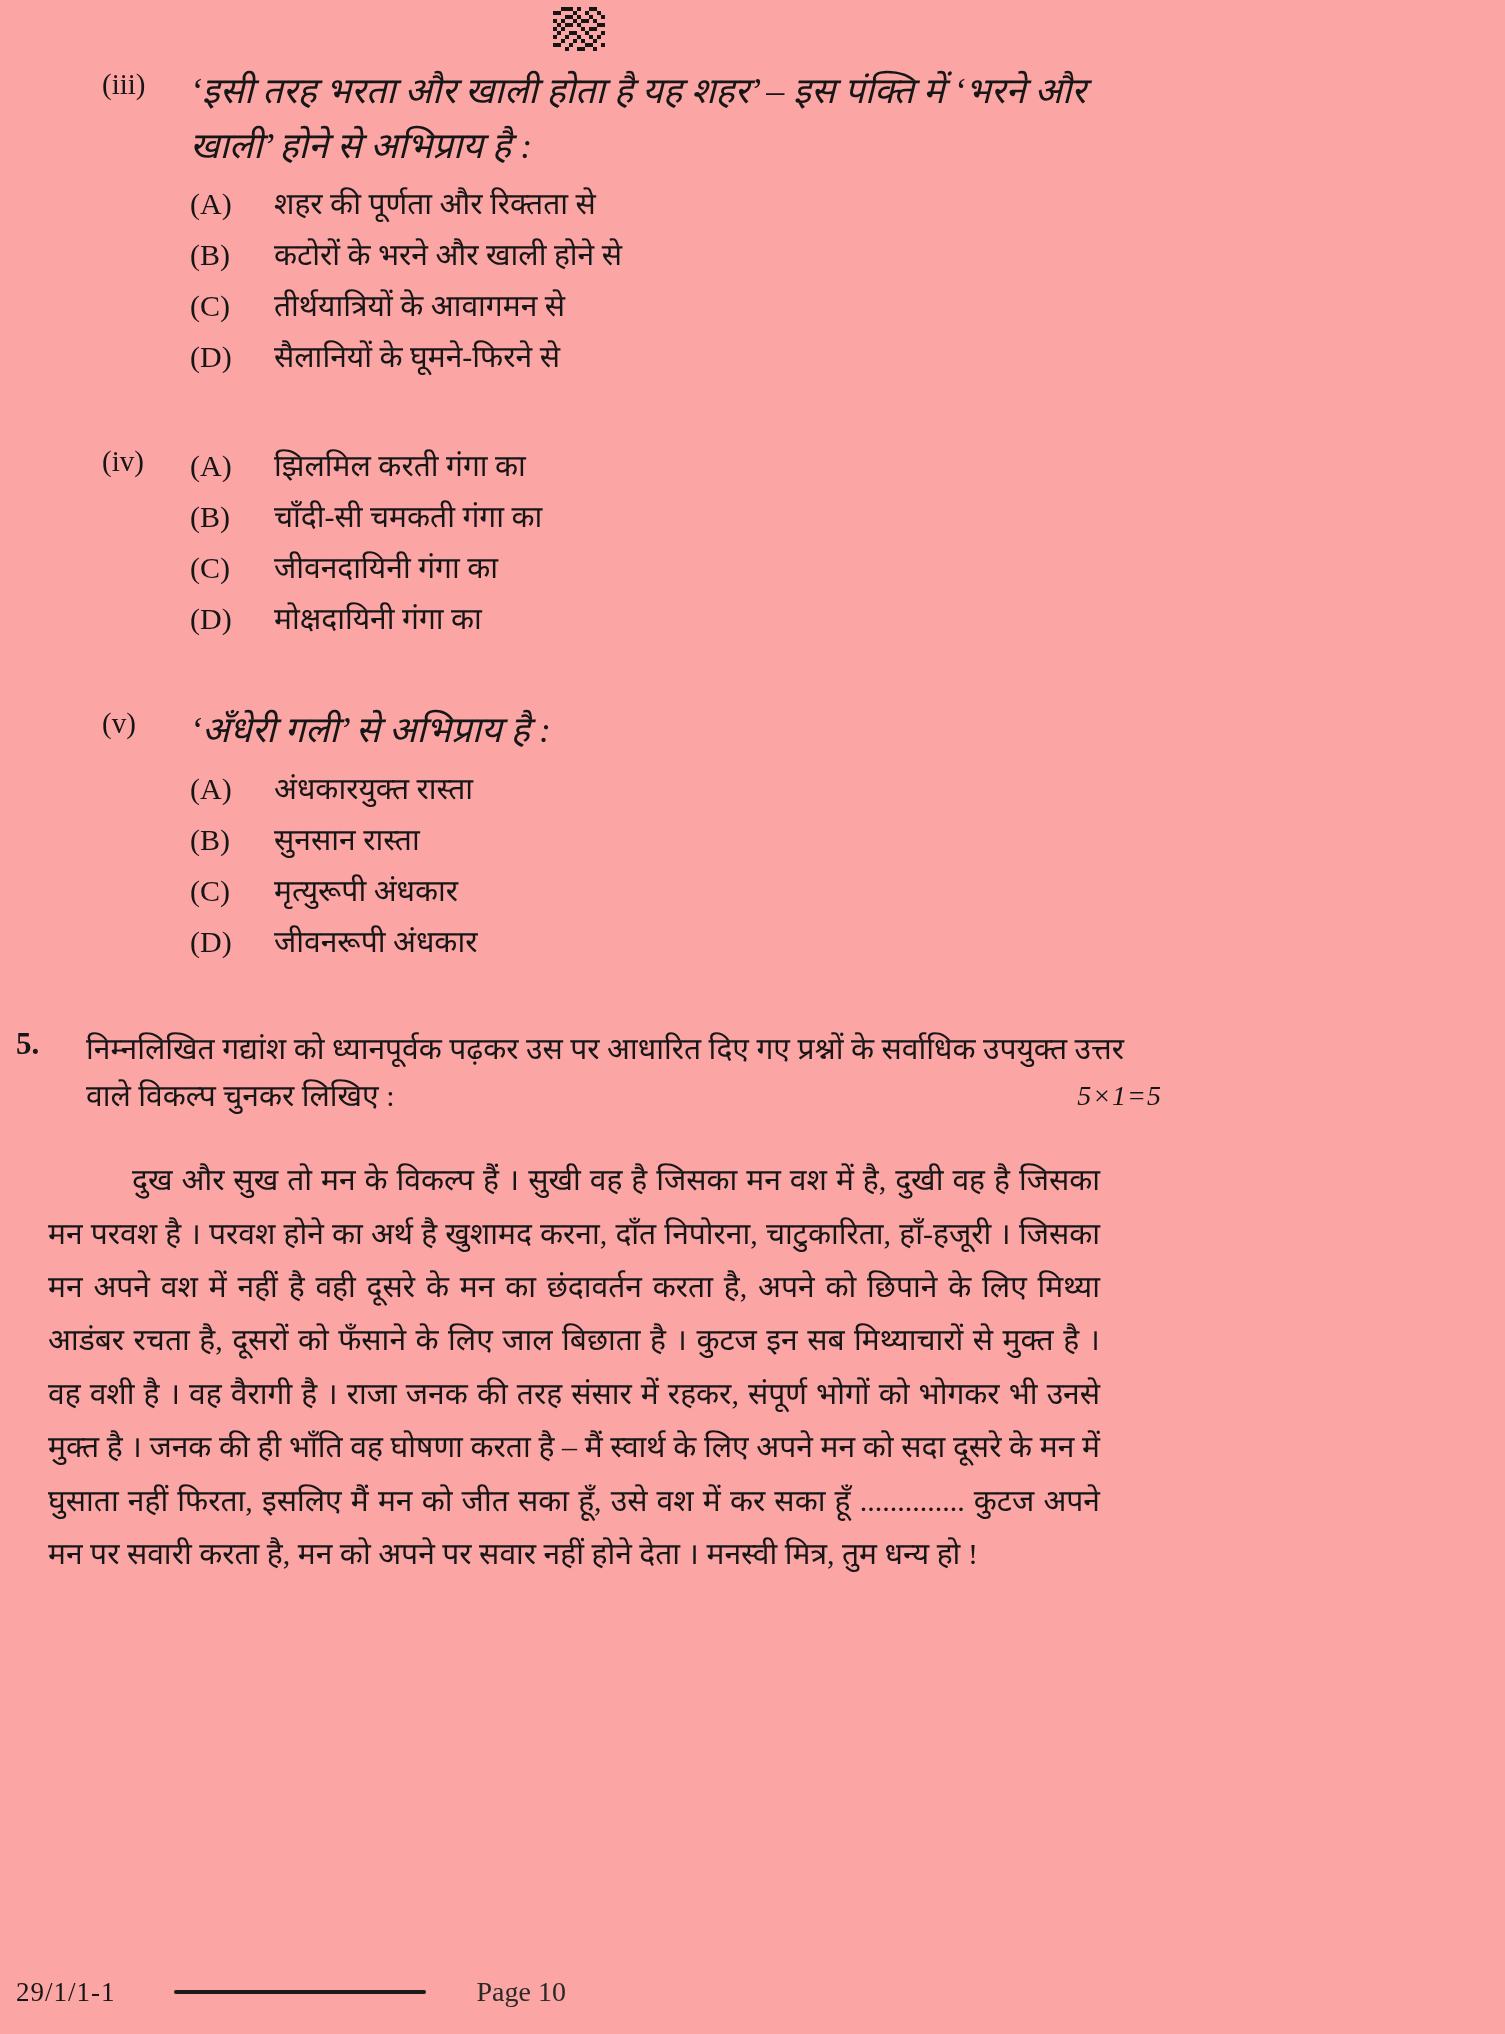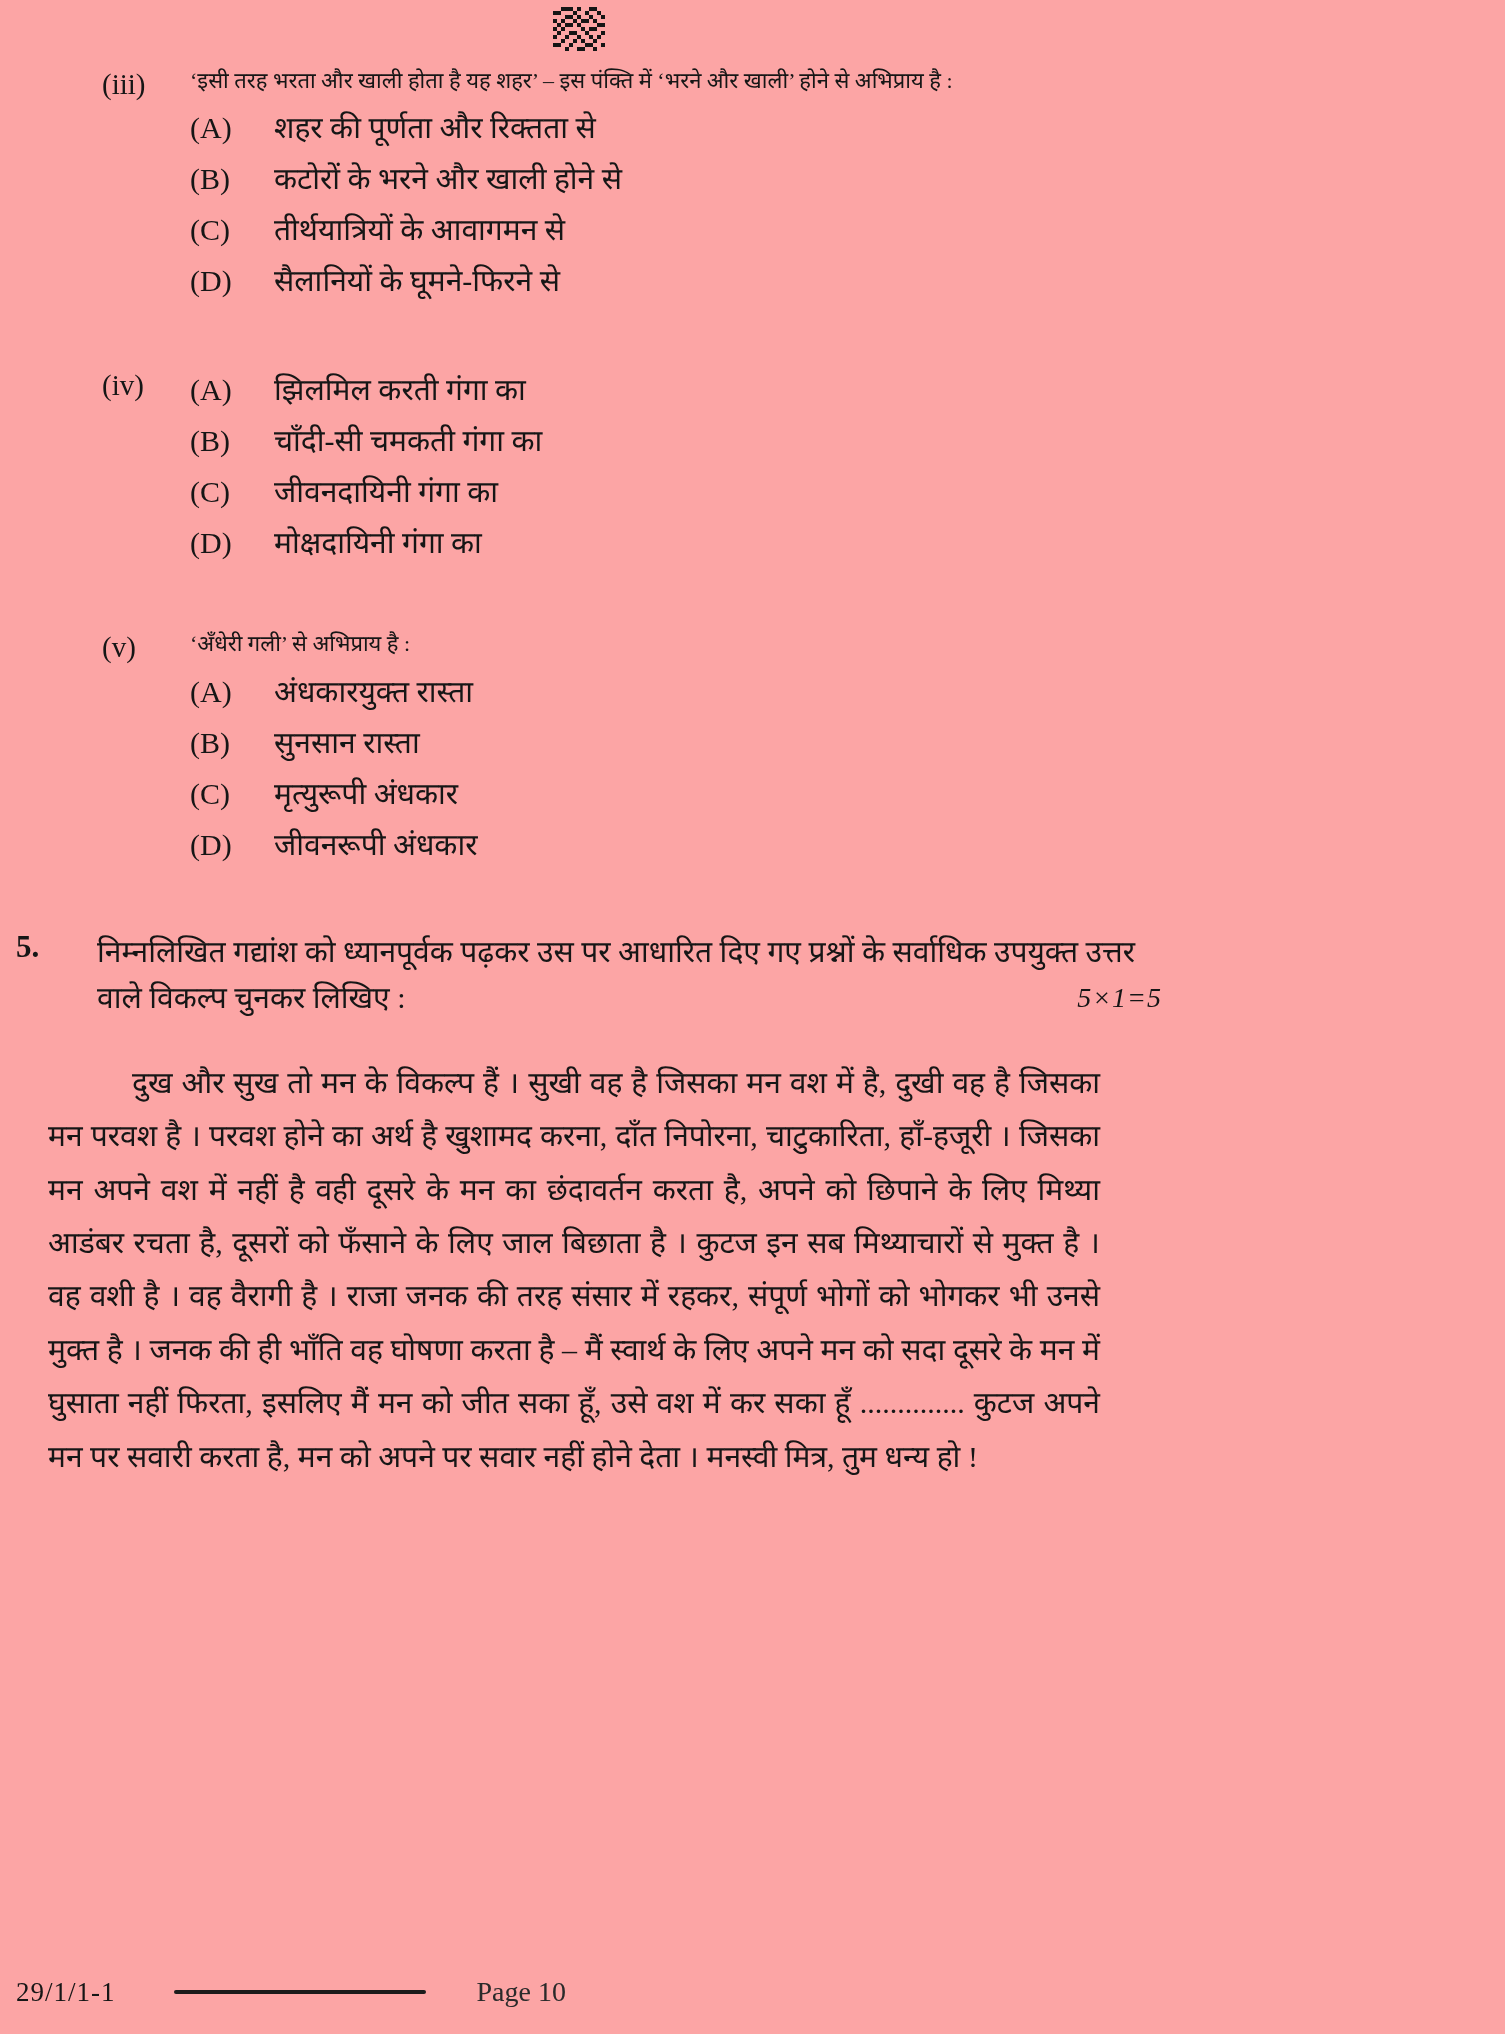--- a/index.html
+++ b/index.html
@@ -22,29 +22,29 @@
   }
   .content {
     position: absolute;
     top: 64px;
     left: 0;
     width: 1168px;
   }
   .subq { display: flex; padding-left: 102px; margin-bottom: 50px; }
   .subq-num { flex: 0 0 88px; font-size: 29px; padding-top: 4px; }
   .subq-body { flex: 1; }
-  .subq-prompt { font-size: 22px; line-height: 1.52; margin-bottom: 14px; }
+  .subq-prompt { font-size: 36px; line-height: 1.52; margin-bottom: 14px; font-style: italic; }
   .options { margin-top: 8px; }
   .option { display: flex; font-size: 30px; line-height: 1.1; margin-bottom: 18px; }
   .opt-label { flex: 0 0 84px; }
   .opt-text { flex: 1; }
 
   .mainq { display: flex; margin-top: 38px; margin-bottom: 8px; }
   .mainq-num { flex: 0 0 86px; padding-left: 16px; font-size: 31px; font-weight: bold; }
-  .mainq-body { flex: 1; position: relative; font-size: 30px; line-height: 1.55; padding-right: 6px; margin-left: 11px; }
+  .mainq-body { flex: 1; position: relative; font-size: 30px; line-height: 1.55; padding-right: 6px; }
   .marks {
     position: absolute;
     right: 6px;
     bottom: 2px;
     font-style: italic;
     font-size: 28px;
     letter-spacing: 1px;
   }
   .passage {
     margin: 34px 0 0 48px;

